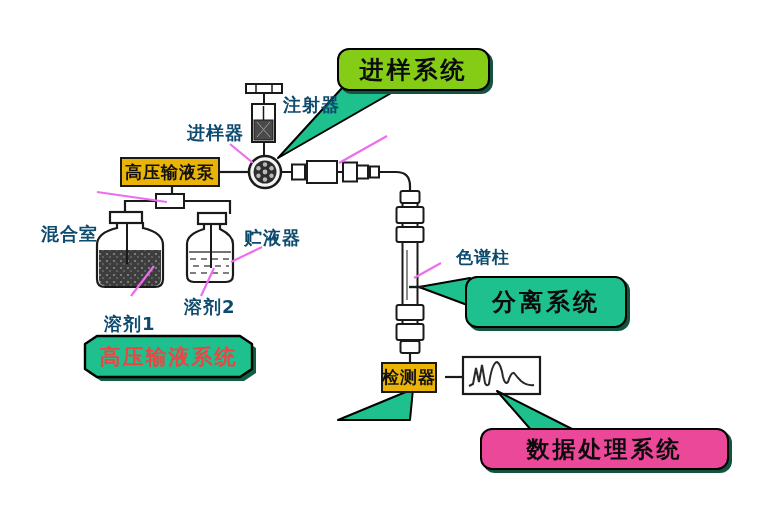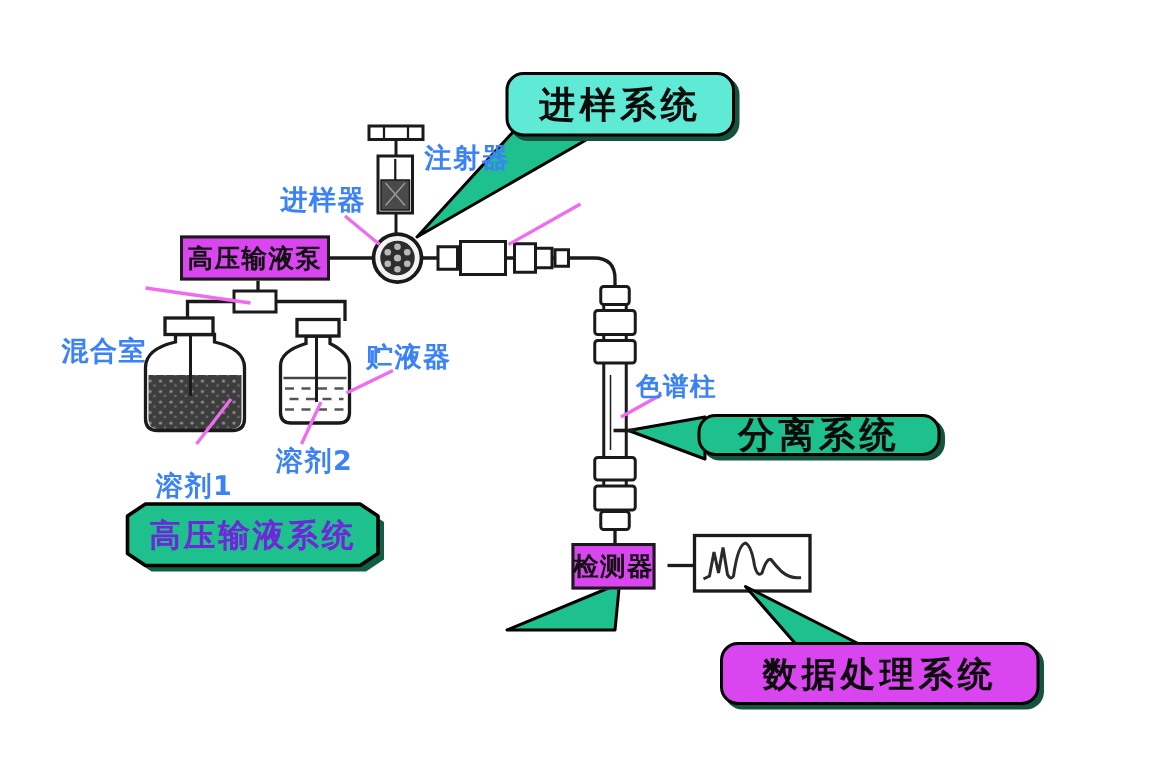--- a/index.html
+++ b/index.html
@@ -2,37 +2,37 @@
 <html><head>
 <meta charset="utf-8">
 <style>
   html,body{margin:0;padding:0;background:#fff;}
   #stage{
     position:relative;width:777px;height:515px;background:#ffffff;overflow:hidden;
     font-family:"DejaVu Sans","Liberation Sans",sans-serif;color:#111;
   }
   #wires{position:absolute;left:0;top:0;}
   .dev-box{
-    position:absolute;box-sizing:border-box;border:2px solid #1a1a1a;background:#d946ef;
+    position:absolute;box-sizing:border-box;border:2px solid #1a1a1a;background:#eab308;
     display:flex;align-items:center;justify-content:center;
     font-weight:bold;font-size:17px;letter-spacing:1px;white-space:nowrap;
   }
   .lbl{
-    position:absolute;font-size:18px;font-weight:bold;letter-spacing:1px;white-space:nowrap;color:#3b82f6;
+    position:absolute;font-size:18px;font-weight:bold;letter-spacing:1px;white-space:nowrap;color:#0c4a6e;
   }
   .lbl.sm{font-size:17px;}
   .callout{
     position:absolute;box-sizing:border-box;border:2px solid #000;border-radius:12px;
     display:flex;align-items:center;justify-content:center;
     font-weight:bold;font-size:24px;letter-spacing:3px;white-space:nowrap;color:#0b0b0b;
     box-shadow:3px 3px 0 0 #14543e;
   }
   .sysbox-text{
     position:absolute;display:flex;align-items:center;justify-content:center;
-    font-weight:bold;font-size:21px;letter-spacing:2px;white-space:nowrap;color:#6d28d9;
+    font-weight:bold;font-size:21px;letter-spacing:2px;white-space:nowrap;color:#ef4444;
   }
 </style>
 </head>
 <body>
 
 <div id="stage">
 
   <svg id="wires" width="777" height="515" viewBox="0 0 777 515">
     <defs>
       <pattern id="speckle" width="7" height="7" patternUnits="userSpaceOnUse">
@@ -156,36 +156,36 @@
   <div class="dev-box" style="left:120px;top:157px;width:100px;height:30px;">
     <span>高压输液泵</span>
   </div>
 
   <div class="dev-box" style="left:381px;top:362px;width:56px;height:31px;">
     <span>检测器</span>
   </div>
 
   <div class="lbl" style="left:283px;top:93px;">注射器</div>
   <div class="lbl" style="left:187px;top:121px;text-align:center;">进样器</div>
-  <div class="lbl sm" style="left:424px;top:246px;">色谱柱</div>
+  <div class="lbl sm" style="left:456px;top:246px;">色谱柱</div>
   <div class="lbl" style="left:41px;top:182px;margin-top:40px;">混合室</div>
   <div class="lbl" style="left:244px;top:226px;">贮液器</div>
   <div class="lbl" style="left:104px;top:312px;">溶剂1</div>
   <div class="lbl" style="left:184px;top:295px;">溶剂2</div>
 
-  <div class="callout" style="left:337px;top:48px;width:153px;height:43px;background:#5eead4;">
+  <div class="callout" style="left:337px;top:48px;width:153px;height:43px;background:#84cc16;">
     <span>进样系统</span>
   </div>
 
-  <div class="callout" style="left:465px;top:276px;width:162px;height:28px;background:#1ec08d;">
+  <div class="callout" style="left:465px;top:276px;width:162px;height:52px;background:#1ec08d;">
     <span>分离系统</span>
   </div>
 
 
-  <div class="callout" style="left:480px;top:428px;width:213px;height:42px;font-size:23px;background:#d946ef;">
+  <div class="callout" style="left:480px;top:428px;width:249px;height:42px;font-size:23px;background:#ec4899;">
     <span>数据处理系统</span>
   </div>
 
   <div class="sysbox-text" style="left:85px;top:336px;width:167px;height:41px;">
     <span>高压输液系统</span>
   </div>
 
 </div>
 
 </body></html>

